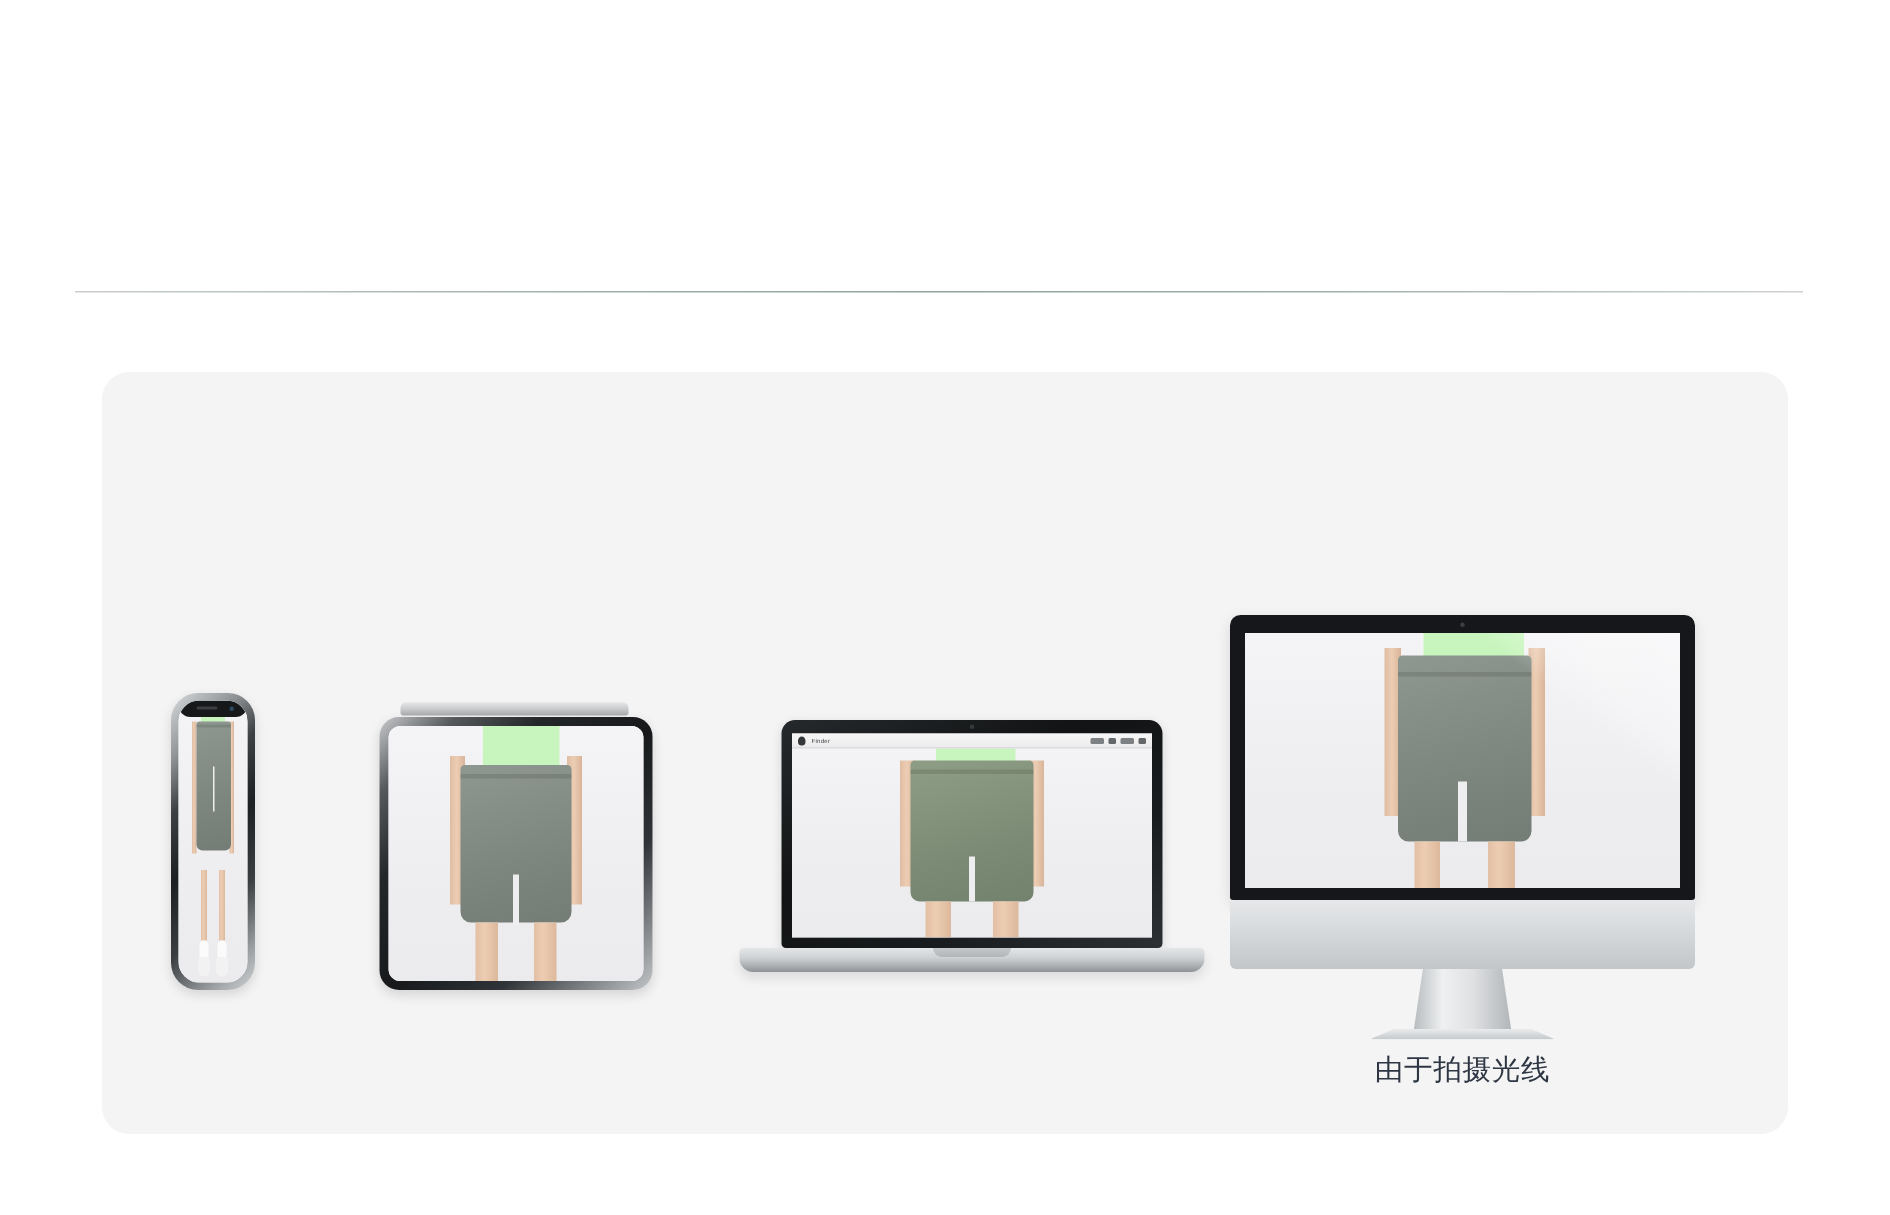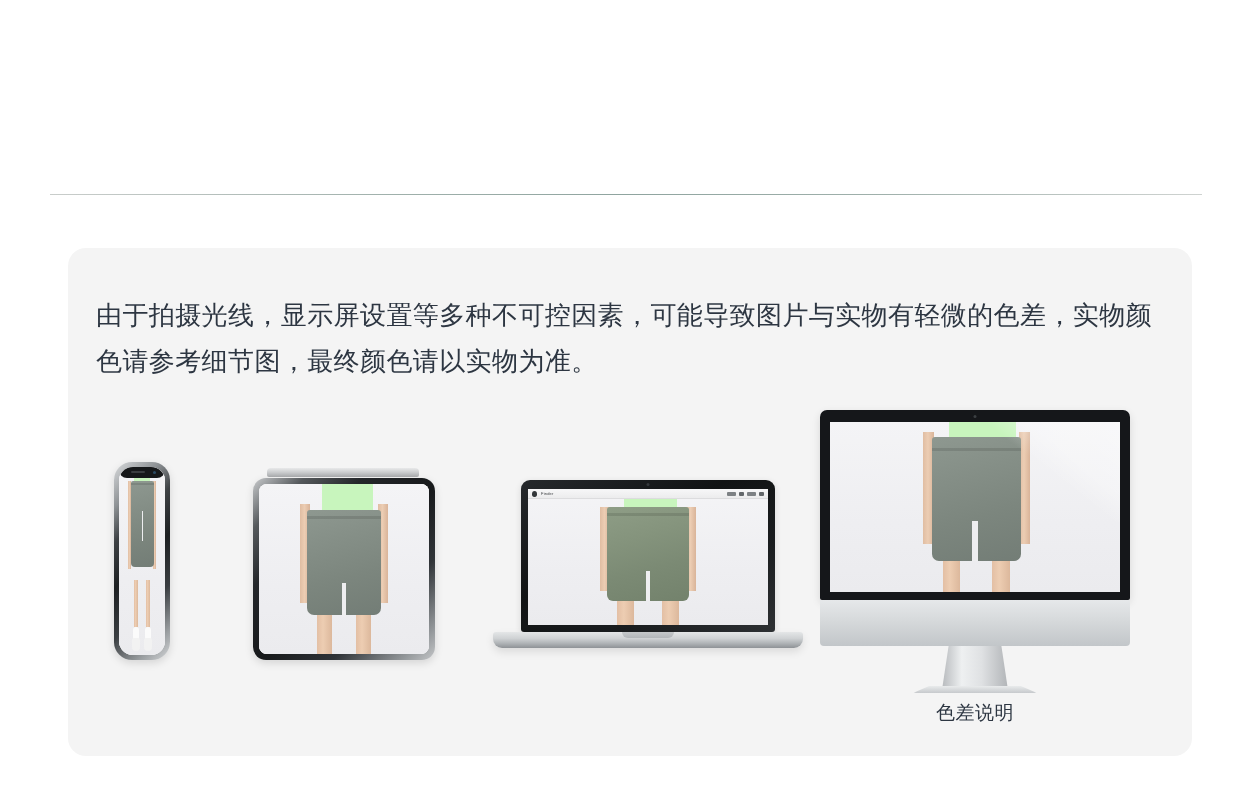--- a/index.html
+++ b/index.html
@@ -193,21 +193,20 @@
 </style>
 </head>
 <body>
 
 <div class="page">
 
   <div class="divider"></div>
 
   <div class="card">
 
-    <div class="body-copy">由于拍摄光线，显示屏设置等多种不可控因素，可能导致图片与实物有轻微的色差，实物颜色请参考细节图，最终颜色请以实物为准。</div>
 
     <div class="devices">
 
       <div class="device" style="left:46px; top:214px; width:56px; height:198px;">
         <div class="phone-body">
           <div class="phone-screen">
             <div class="notch">
               <div class="spk"></div>
               <div class="cam"></div>
             </div>
@@ -297,18 +296,18 @@
               <div class="waist" style="left:35%; top:15%;   width:31%; height:3px;"></div>
               <div class="gap" style="left:49%; top:58%;   width:2%;  height:24%;"></div>
               <div class="legL" style="left:39%; top:82%;   width:6%;  height:18%;"></div>
               <div class="legR" style="left:56%; top:82%;   width:6%;  height:18%;"></div>
             </div>
           </div>
         </div>
         <div class="mon-chin"></div>
         <div class="mon-neck"></div>
         <div class="mon-foot"></div>
-        <div class="dlabel" style="left:35px; top:290px;">色差说明</div>
+        <div class="dlabel" style="left:35px; top:290px;">由于拍摄光线</div>
       </div>
 
     </div>
   </div>
 </div>
 
 </body></html>

